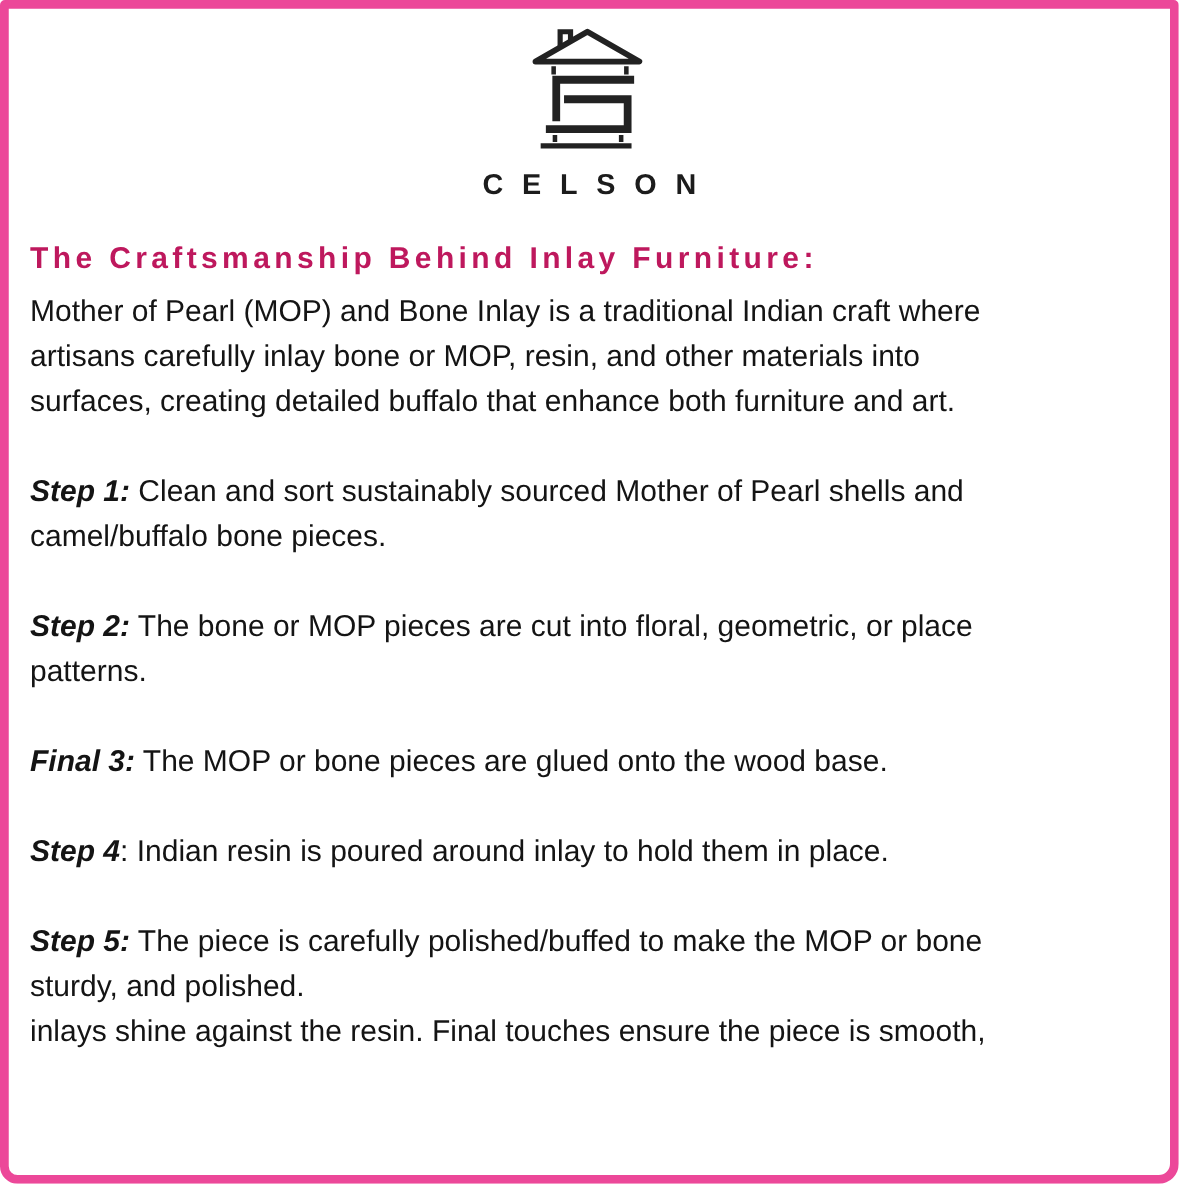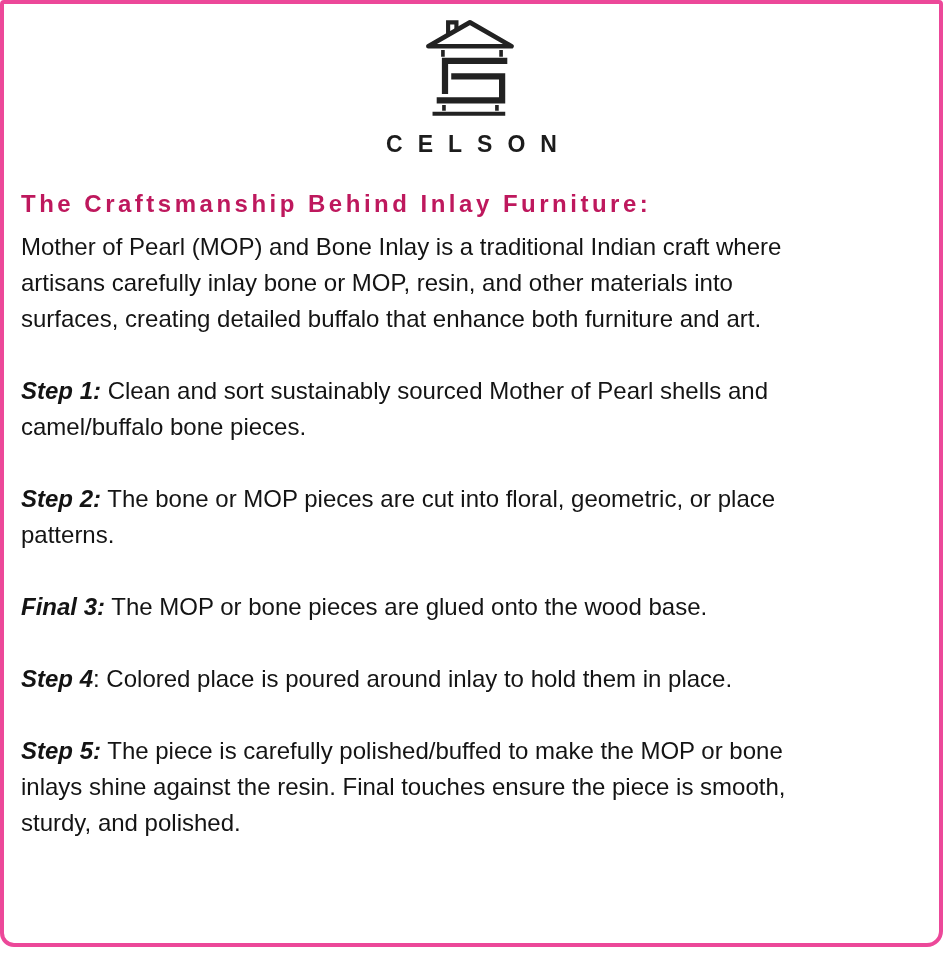--- a/index.html
+++ b/index.html
@@ -5,21 +5,21 @@
   * { margin: 0; padding: 0; box-sizing: border-box; }
   html, body {
     width: 943px;
     background: #ffffff;
     font-family: "Liberation Sans", sans-serif;
     color: #161616;
   }
   .frame {
     width: 943px;
     height: 947px;
-    border: 4px solid #ec4899;
+    border: 7px solid #ec4899;
     border-radius: 4px 4px 16px 14px;
     background: #ffffff;
     padding: 4px 17px 0 17px;
     overflow: hidden;
   }
   .logo-wrap {
     text-align: center;
     margin-top: 4px;
     height: 104px;
   }
@@ -92,22 +92,22 @@
         <div class="line"><span>camel/buffalo bone pieces.</span></div>
       </div>
       <div class="para">
         <div class="line"><span class="b">Step 2:</span><span> The bone or MOP pieces are cut into floral, geometric, or place</span></div>
         <div class="line"><span>patterns.</span></div>
       </div>
       <div class="para">
         <div class="line"><span class="b">Final 3:</span><span> The MOP or bone pieces are glued onto the wood base.</span></div>
       </div>
       <div class="para">
-        <div class="line"><span class="b">Step 4</span><span>: Colored place is poured around inlay to hold them in place.</span></div>
+        <div class="line"><span class="b">Step 4</span><span>: Indian resin is poured around inlay to hold them in place.</span></div>
       </div>
       <div class="para">
         <div class="line"><span class="b">Step 5:</span><span> The piece is carefully polished/buffed to make the MOP or bone</span></div>
+        <div class="line"><span>sturdy, and polished.</span></div>
         <div class="line"><span>inlays shine against the resin. Final touches ensure the piece is smooth,</span></div>
-        <div class="line"><span>sturdy, and polished.</span></div>
       </div>
     </div>
 
 </div>
 
 </body></html>

